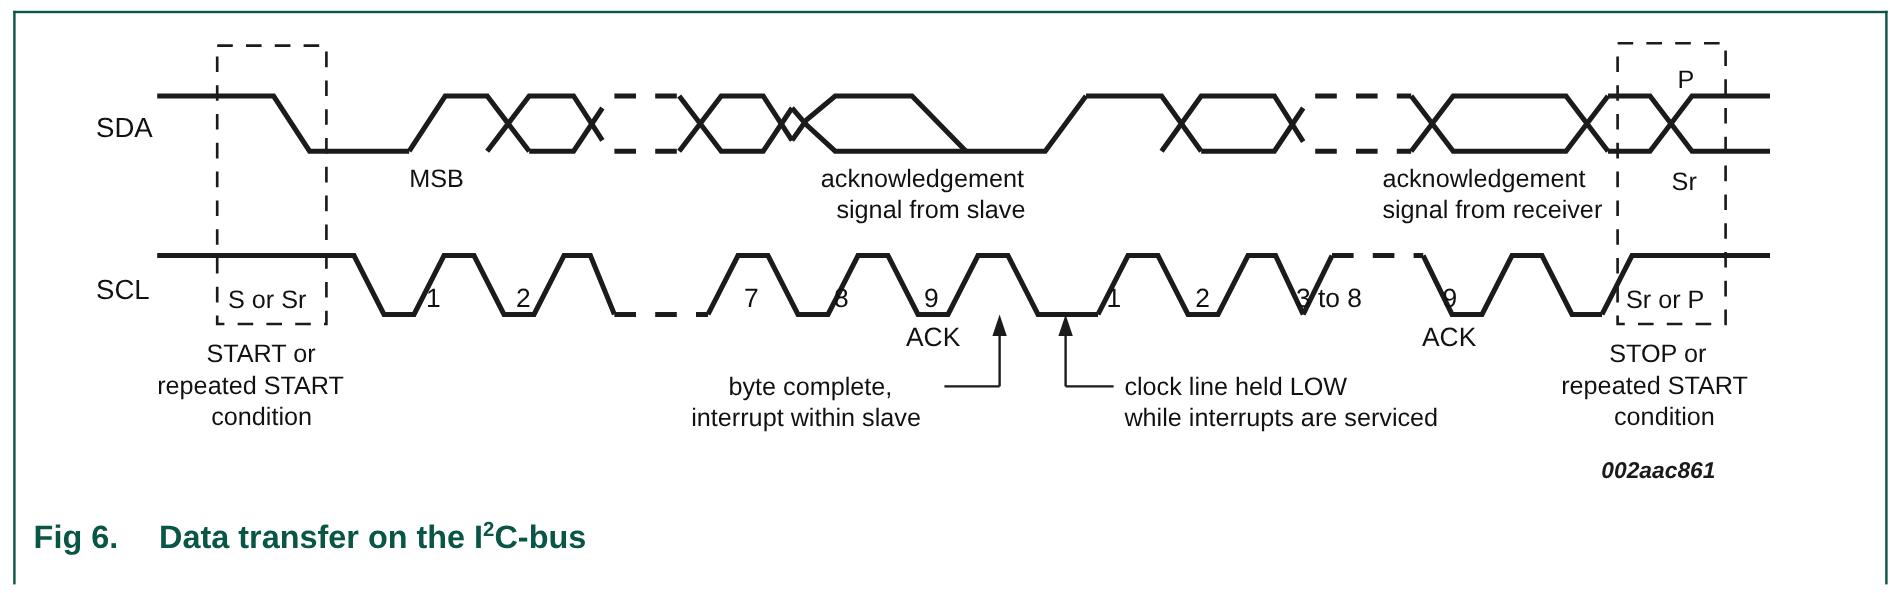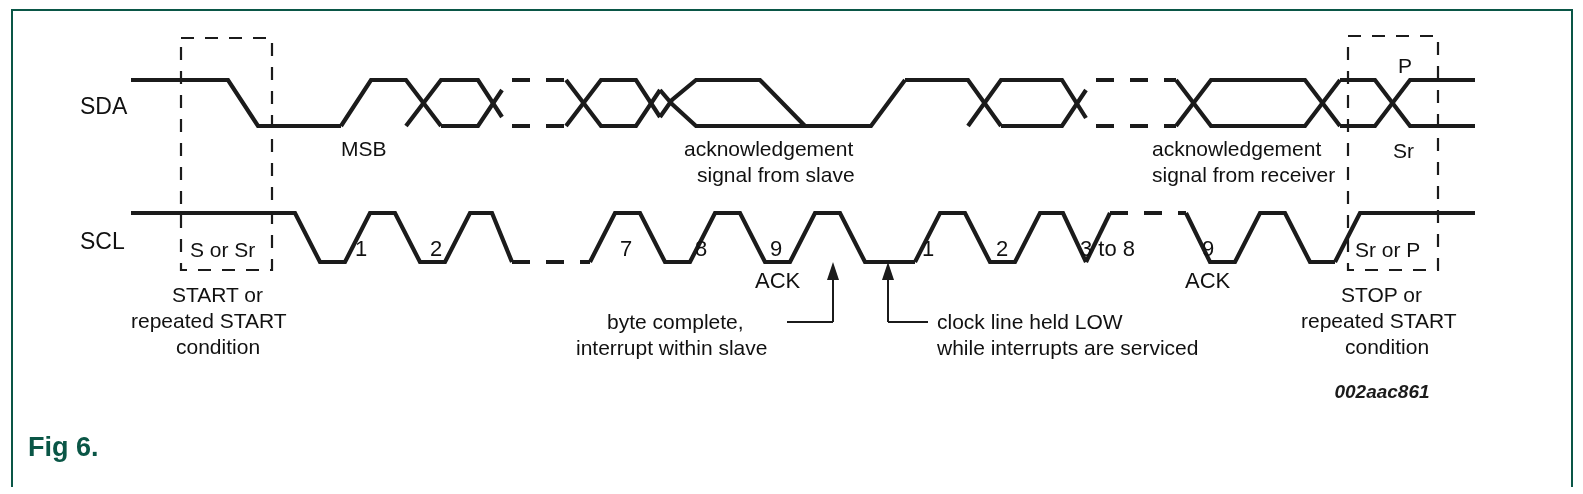--- a/index.html
+++ b/index.html
@@ -130,15 +130,16 @@
     <path class="callout" d="M 888,322 L 928,322"></path>
     <text class="t-note" x="937" y="329">clock line held LOW</text>
     <text class="t-note" x="937" y="355">while interrupts are serviced</text>
 
     <text class="t-id" x="1382" y="398" text-anchor="middle">002aac861</text>
 
   </svg>
 
   <div id="caption">
     <span class="cap-num">Fig 6.</span>
+    <span class="cap-txt"><span>Data transfer on the I</span><sup>2</sup><span>C-bus</span></span>
   </div>
 
 </div>
 
 </body></html>

